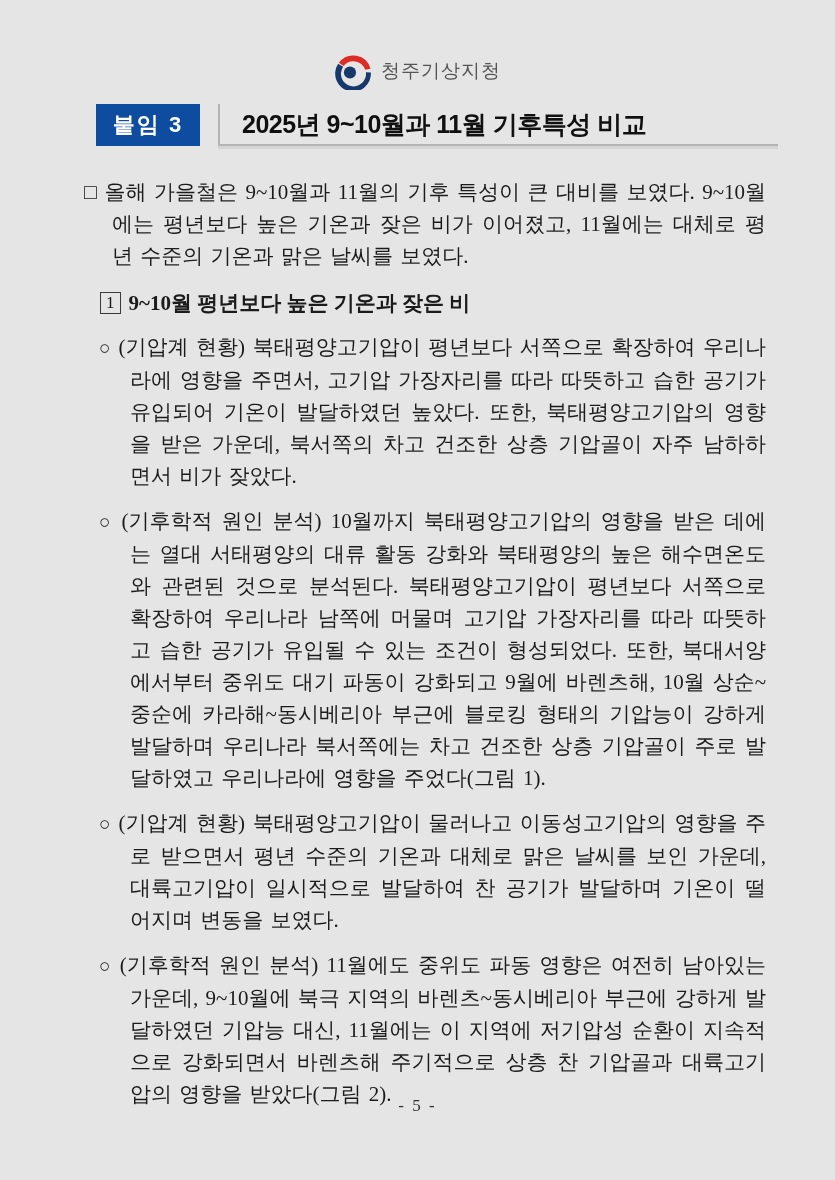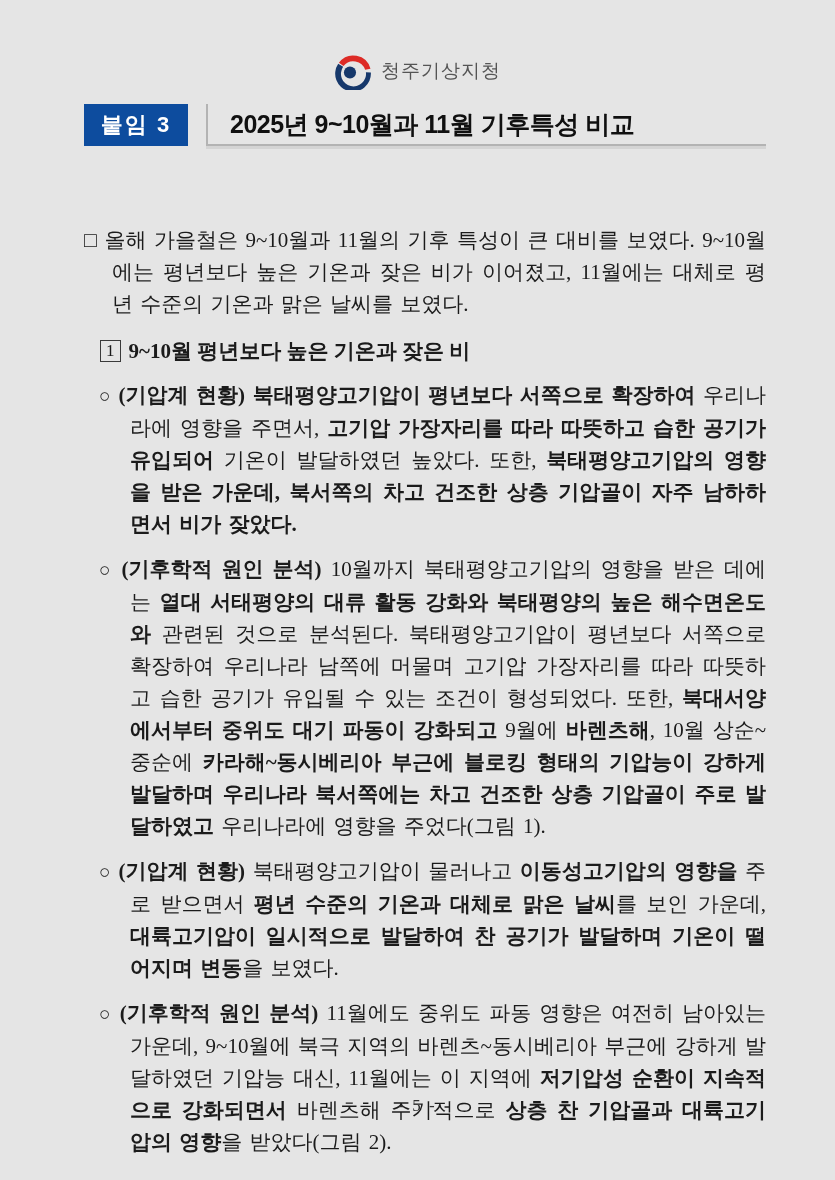--- a/index.html
+++ b/index.html
@@ -25,21 +25,21 @@
     position:absolute;top:52px;left:0;right:0;
     display:flex;justify-content:center;align-items:center;gap:9px;
   }
   .logo-row svg{display:block;}
   .logo-text{
     font-family:"Liberation Sans","DejaVu Sans",sans-serif;
     font-size:19px;color:var(--logo-gray);letter-spacing:1px;
   }
   
   .header{
-    position:absolute;top:104px;left:84px;width:682px;
+    position:absolute;top:104px;left:96px;width:682px;
     display:flex;align-items:stretch;height:42px;
   }
   .badge{
     width:104px;min-width:104px;
     background:var(--badge-blue);
     color:#fff;
     font-family:"Liberation Sans","DejaVu Sans",sans-serif;
     font-weight:800;font-size:22px;letter-spacing:2px;
     display:flex;align-items:center;justify-content:center;
   }
@@ -57,21 +57,20 @@
     white-space:nowrap;
   }
   
   .content{
     position:absolute;top:176px;left:84px;width:682px;
     font-size:21px;line-height:32px;
   }
   .para{
     text-align:justify;
     word-spacing:2px;
-    margin-top:48px;
   }
   .intro{
     padding-left:28px;text-indent:-28px;
   }
   .sec-head{
     font-size:21px;font-weight:700;line-height:30px;
     margin-top:16px;
     padding-left:16px;
   }
   .sec-head.second{margin-top:10px;}
@@ -80,21 +79,21 @@
     border:1.5px solid #3a3a3a;
     font-weight:400;font-size:17px;line-height:20px;
     padding:0 5px;margin-right:8px;
     vertical-align:2px;
   }
   .bullet{
     margin-top:13px;
     padding-left:46px;text-indent:-31px;
   }
   .bullet .marker{font-size:19px;}
-  b{font-weight:700;}
+  b{font-weight:400;}
   
   .footer{
     position:absolute;top:1096px;left:0;right:0;
     text-align:center;
     font-size:17px;color:#303030;letter-spacing:2px;
   }
 </style>
 </head>
 <body>
 

